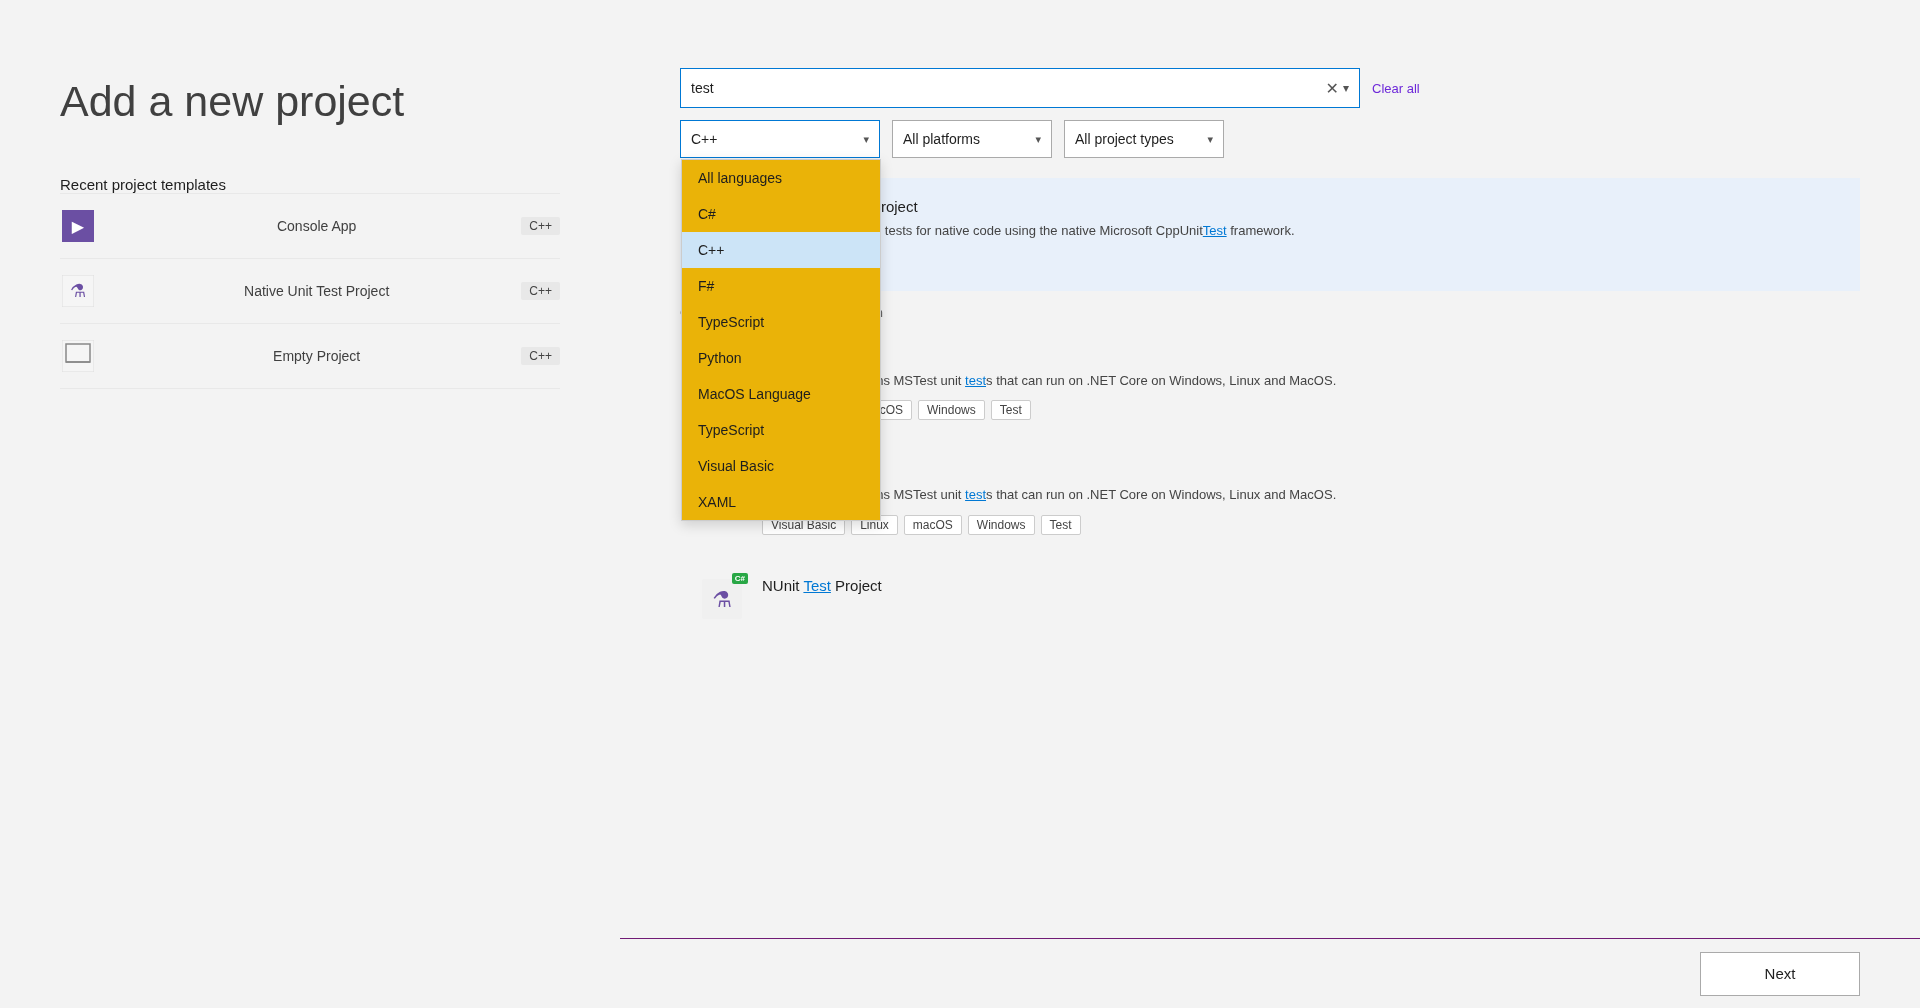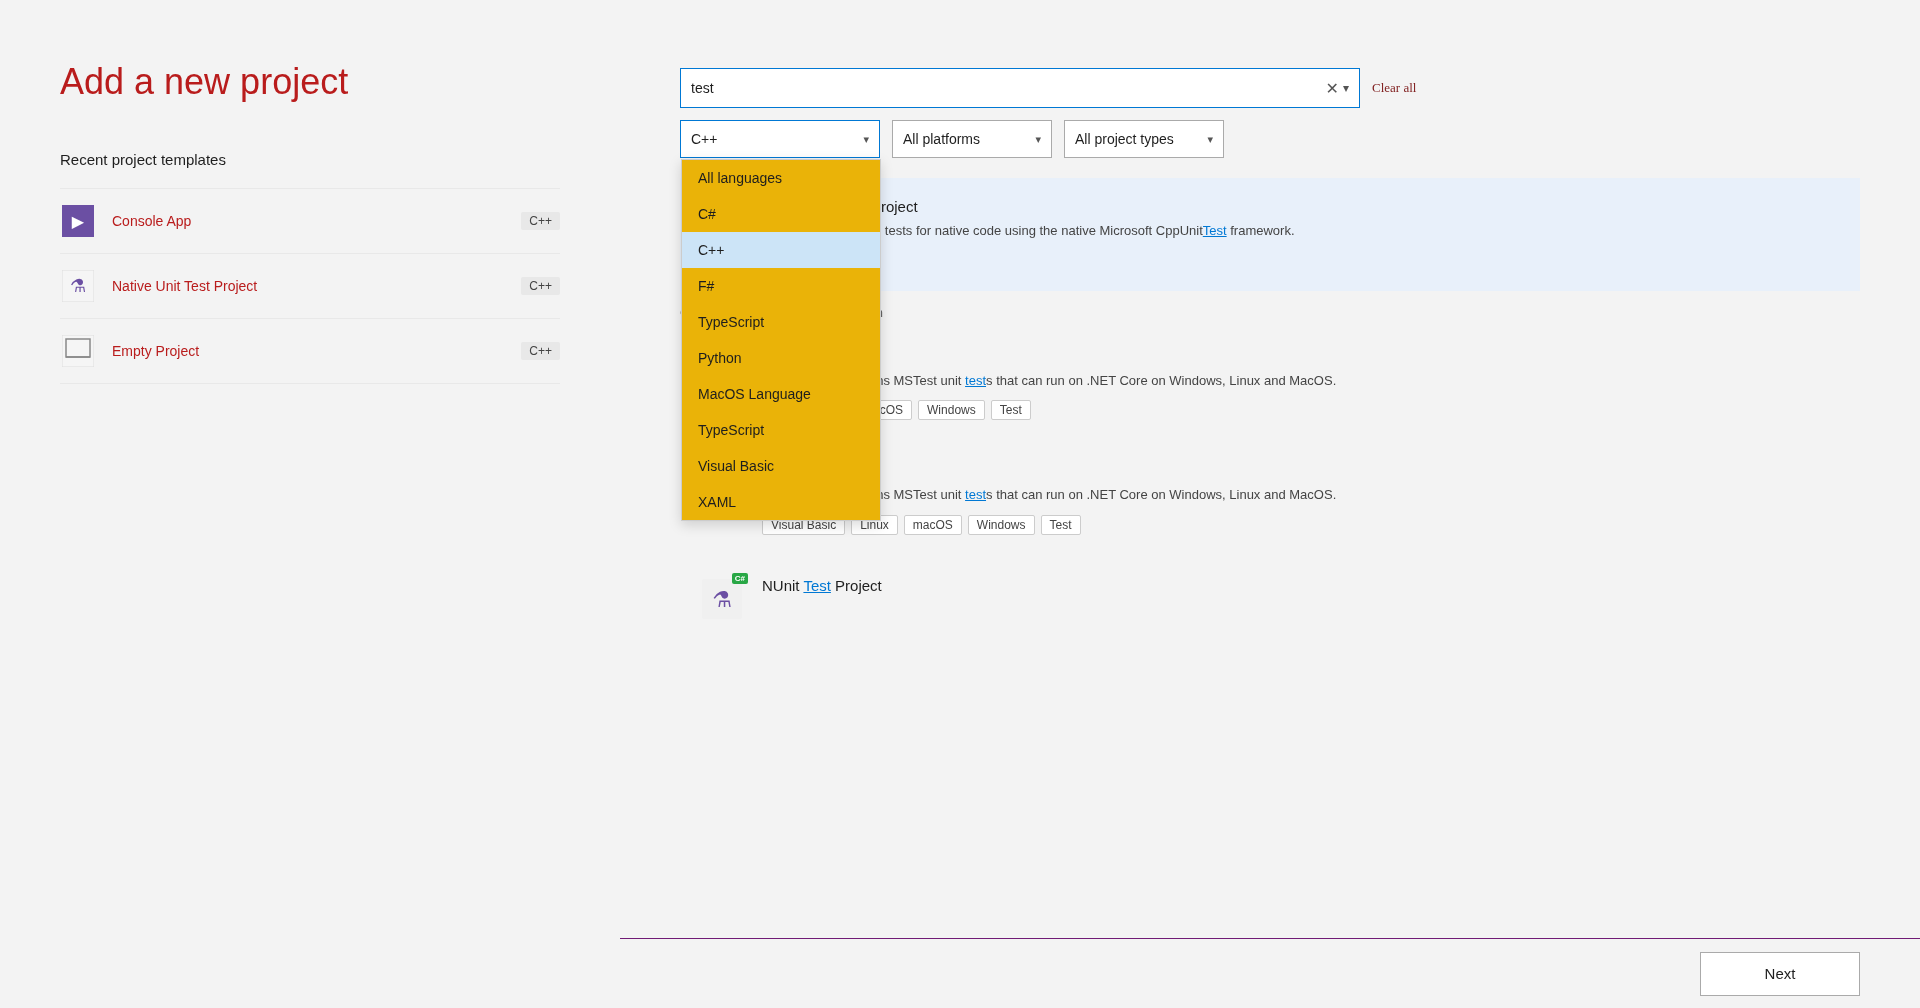--- a/index.html
+++ b/index.html
@@ -31,50 +31,51 @@
 
     
     .left-panel {
       position: absolute;
       top: 0; left: 0;
       width: 620px;
       height: 1008px;
       padding: 60px 60px 40px 60px;
     }
     .page-title {
-      font-size: 36px;
+      font-size: 43px;
       font-weight: 300;
-      color: #b91c1c;
+      color: #404040;
       margin-bottom: 48px;
       line-height: 1.2;
+      margin-top: 16px;
     }
     .section-label {
       font-size: 15px;
       color: #1e1e1e;
-      margin-bottom: 20px;
       font-weight: 400;
     }
     .template-item {
       display: flex;
       align-items: center;
       padding: 14px 0;
       cursor: pointer;
       border-bottom: 1px solid #e8e8e8;
     }
     .template-item:first-of-type { border-top: 1px solid #e8e8e8; }
     .template-icon {
       width: 36px; height: 36px;
       margin-right: 16px;
       display: flex; align-items: center; justify-content: center;
       flex-shrink: 0;
     }
     .template-name {
       flex: 1;
       font-size: 14px;
-      color: #b91c1c;
+      color: #404040;
+      text-align: center;
     }
     .template-lang-badge {
       font-size: 12px;
       color: #444;
       background: #e8e8e8;
       padding: 2px 8px;
       border-radius: 2px;
     }
 
     
@@ -117,26 +118,25 @@
       color: #555;
       font-size: 16px;
       margin-right: 4px;
     }
     .search-dropdown-btn {
       cursor: pointer;
       color: #555;
       font-size: 12px;
     }
     .clear-all-btn {
-      color: #7f1d1d;
+      color: #6d28d9;
       font-size: 13px;
       cursor: pointer;
       white-space: nowrap;
       text-decoration: none;
-      font-family: Liberation Serif, serif;
     }
 
     
     .filter-row {
       display: flex;
       gap: 12px;
       margin-bottom: 20px;
       position: relative;
     }
     .filter-dropdown {

